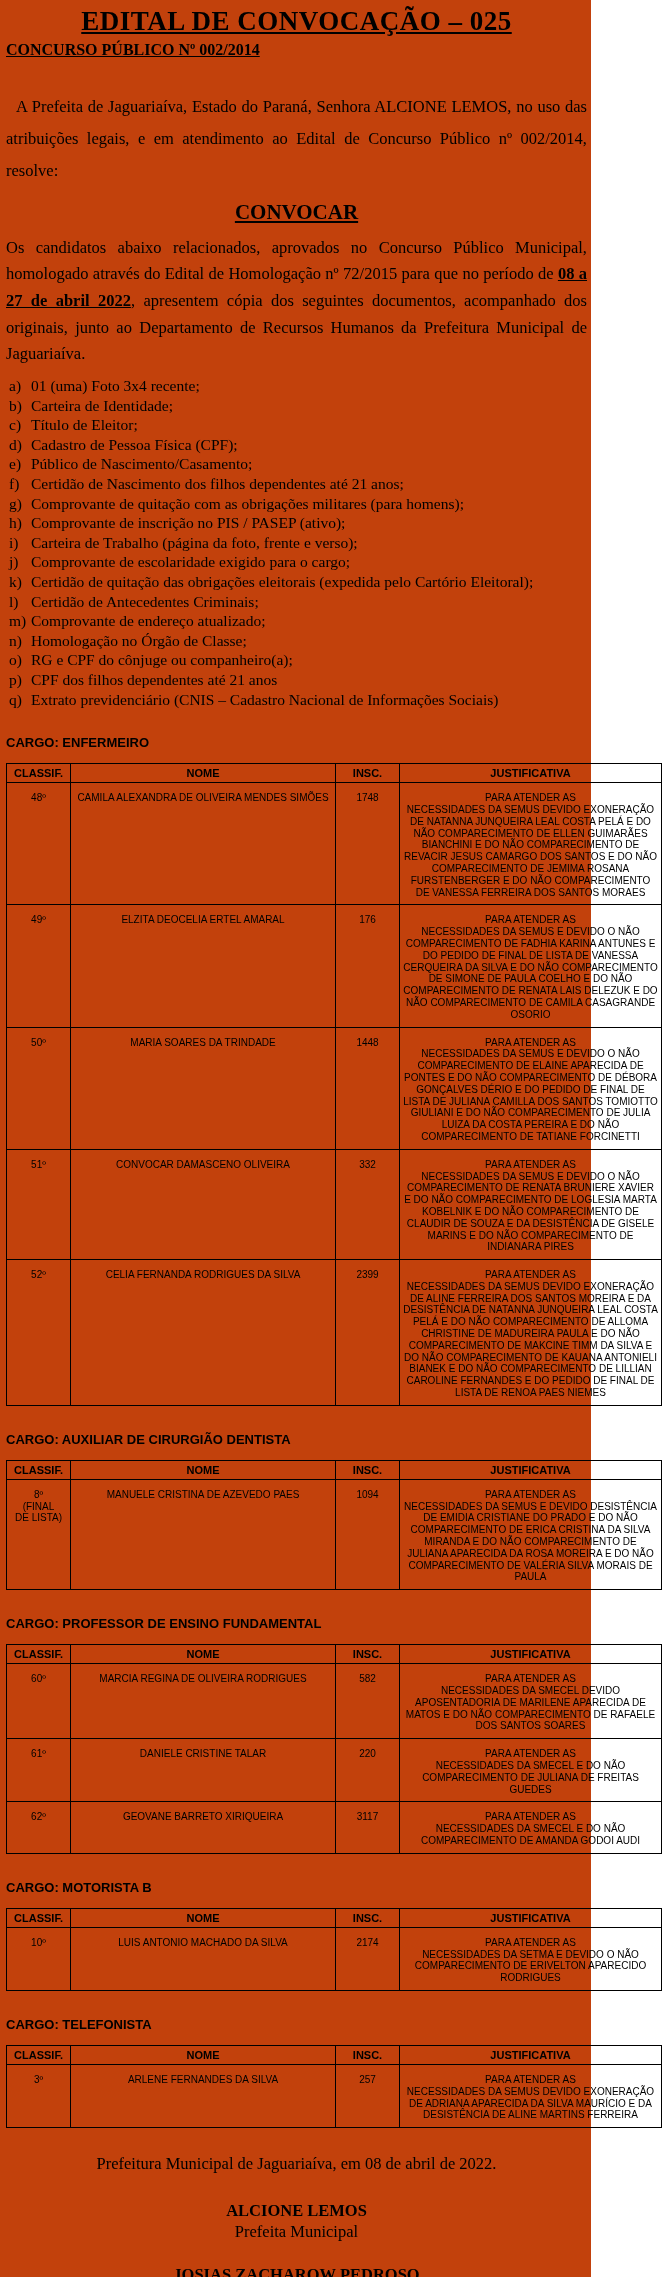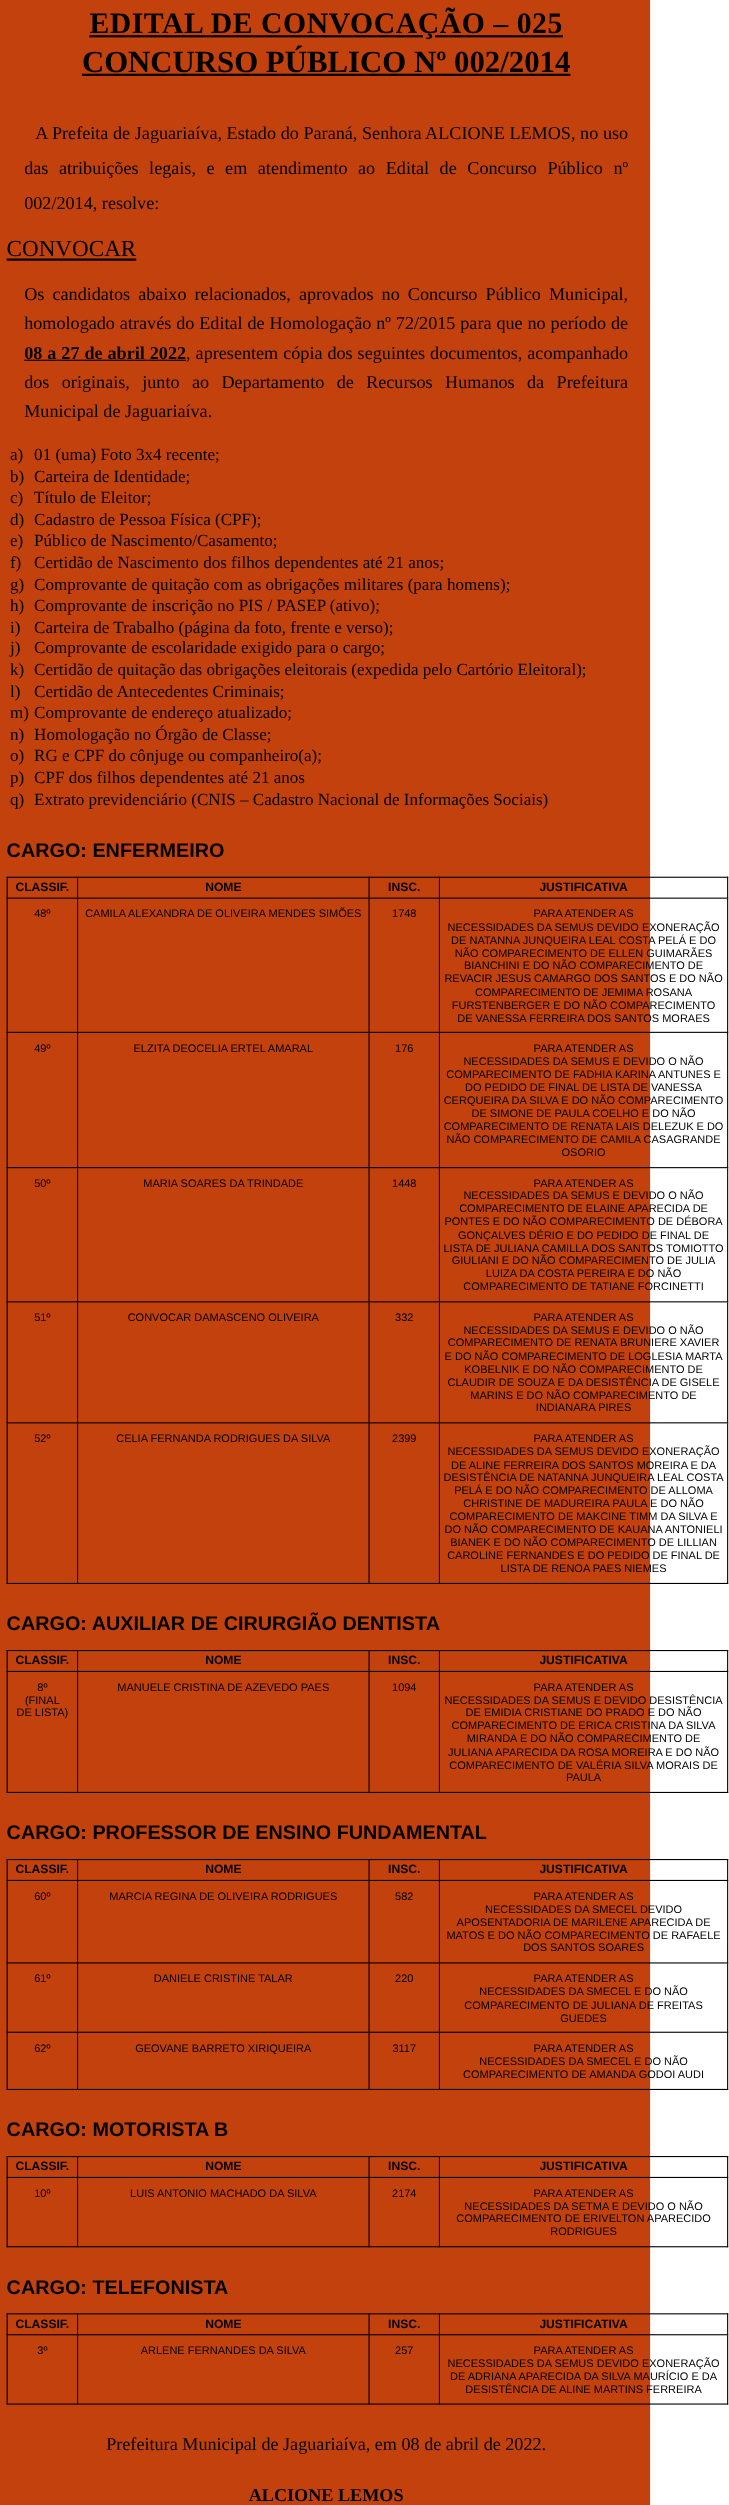--- a/index.html
+++ b/index.html
@@ -18,56 +18,55 @@
   }
   .doc-title {
     text-align: center;
     font-size: 27px;
     font-weight: bold;
     text-decoration: underline;
     margin: 0 0 4px 0;
     letter-spacing: 0.5px;
   }
   .doc-subtitle {
-    text-align: center;
-    font-size: 28px;
+    font-size: 16px;
     font-weight: bold;
     text-decoration: underline;
     margin: 0 0 32px 0;
   }
   .intro-p {
     font-size: 16.5px;
     line-height: 1.95;
     text-align: justify;
-    margin: 16px;
+    margin: 0;
   }
   .intro-p1 { text-indent: 10px; margin-bottom: 6px; }
   .convocar {
-    text-align: left;
+    text-align: center;
     font-size: 21px;
-    font-weight: normal;
+    font-weight: bold;
     text-decoration: underline;
     margin: 12px 0 10px 0;
   }
   .intro-p2 { line-height: 1.62; }
   .highlight { font-weight: bold; text-decoration: underline; }
   .doc-list {
     margin: 8px 0 0 0;
     font-size: 15.5px;
   }
   .doc-item {
     display: flex;
     line-height: 19.6px;
   }
   .doc-letter { flex: none; width: 25px; padding-left: 3px; box-sizing: border-box; }
   .doc-text { flex: 1; }
   .cargo-heading {
     font-family: "Liberation Sans", sans-serif;
     font-weight: bold;
-    font-size: 18px;
+    font-size: 13px;
     margin: 26px 0 13px 0;
   }
   table.cargo-table {
     width: 655px;
     border-collapse: collapse;
     table-layout: fixed;
     font-family: "Liberation Sans", sans-serif;
     margin: 0;
   }
   table.cargo-table th, table.cargo-table td {

